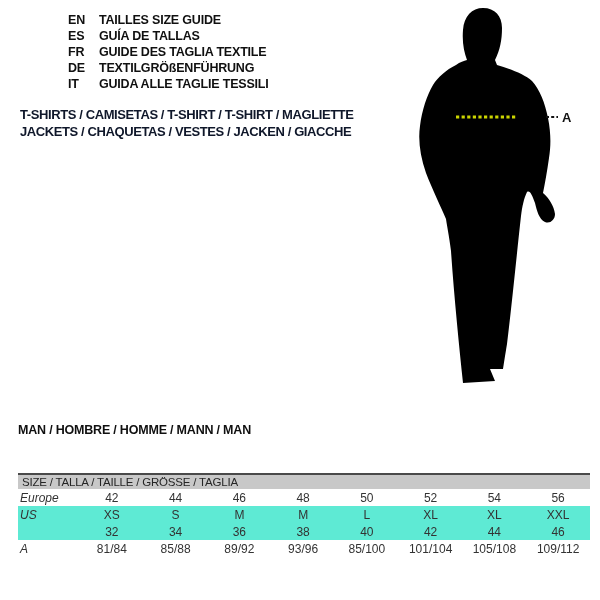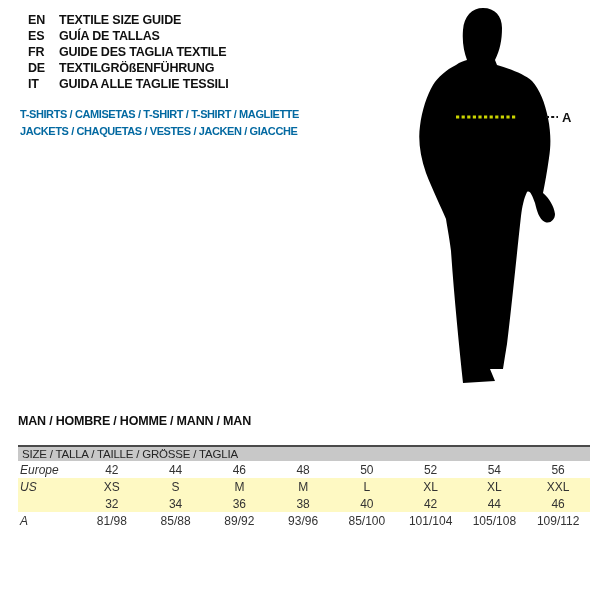--- a/index.html
+++ b/index.html
@@ -10,70 +10,70 @@
     position:relative;
     overflow:hidden;
     color:#111;
   }
   .page { position:absolute; inset:0; }
 
   
   .lang-list { position:absolute; left:28px; top:12px; }
   .lang-row {
     display:flex; height:16px; align-items:center;
-    font-weight:bold; font-size:12.5px; letter-spacing:-0.2px; color:#101010;
+    font-weight:bold; font-size:12.5px; letter-spacing:-0.2px; color:#101010;margin-left:40px;
   }
   .lang-code { width:31px; flex:0 0 31px; }
 
   
   .categories {
     position:absolute; left:20px; top:106px;
-    font-weight:bold; font-size:11px; line-height:17px;
-    letter-spacing:-0.4px; color:#0369a1; white-space:nowrap;
+    font-weight:bold; font-size:13px; line-height:17px;
+    letter-spacing:-0.4px; color:#0f172a; white-space:nowrap;
   }
 
   
   .figure { position:absolute; left:400px; top:0; width:200px; height:400px; }
   .figure svg { display:block; width:200px; height:400px; }
   .measure-label { font-family:"Liberation Sans", sans-serif; font-weight:bold; font-size:13px; fill:#111; }
 
   
   .section-title {
-    position:absolute; left:18px; top:414px;
+    position:absolute; left:18px; top:423px;
     font-weight:bold; font-size:12.5px; letter-spacing:-0.2px; color:#101010;
   }
 
   
   .size-table { position:absolute; left:18px; top:445px; width:572px; }
   .st-header {
     background:#c8c8c8; border-top:2px solid #4a4a4a;
     height:16px; display:flex; align-items:center;
     padding-left:4px; box-sizing:border-box;
-    font-size:11.5px; letter-spacing:-0.2px; color:#252525;
+    font-size:11.5px; letter-spacing:-0.2px; color:#252525;margin-top:28px;
   }
   .st-row { display:flex; height:17px; align-items:center; font-size:12px; color:#333; }
-  .st-row.alt { background:#fef9c3; }
+  .st-row.alt { background:#5eead4; }
   .st-label { width:62px; flex:0 0 62px; padding-left:2px; box-sizing:border-box;font-style:italic; }
   .st-cell { flex:1; text-align:center; }
 
   
   .footnote {
     position:absolute; left:18px; top:548px;
     font-weight:bold; font-size:12.5px; letter-spacing:-0.3px; color:#101010;
   }
 </style>
 </head>
 <body>
 
 <div class="page">
 
   <div class="lang-list">
     <div class="lang-row">
       <span class="lang-code">EN</span>
-      <span class="lang-label">TEXTILE SIZE GUIDE</span>
+      <span class="lang-label">TAILLES SIZE GUIDE</span>
     </div>
     <div class="lang-row">
       <span class="lang-code">ES</span>
       <span class="lang-label">GUÍA DE TALLAS</span>
     </div>
     <div class="lang-row">
       <span class="lang-code">FR</span>
       <span class="lang-label">GUIDE DES TAGLIA TEXTILE</span>
     </div>
     <div class="lang-row">
@@ -166,21 +166,21 @@
       <span class="st-cell">36</span>
       <span class="st-cell">38</span>
       <span class="st-cell">40</span>
       <span class="st-cell">42</span>
       <span class="st-cell">44</span>
       <span class="st-cell">46</span>
     </div>
 
     <div class="st-row">
       <span class="st-label">A</span>
-      <span class="st-cell">81/98</span>
+      <span class="st-cell">81/84</span>
       <span class="st-cell">85/88</span>
       <span class="st-cell">89/92</span>
       <span class="st-cell">93/96</span>
       <span class="st-cell">85/100</span>
       <span class="st-cell">101/104</span>
       <span class="st-cell">105/108</span>
       <span class="st-cell">109/112</span>
     </div>
   </div>
 

